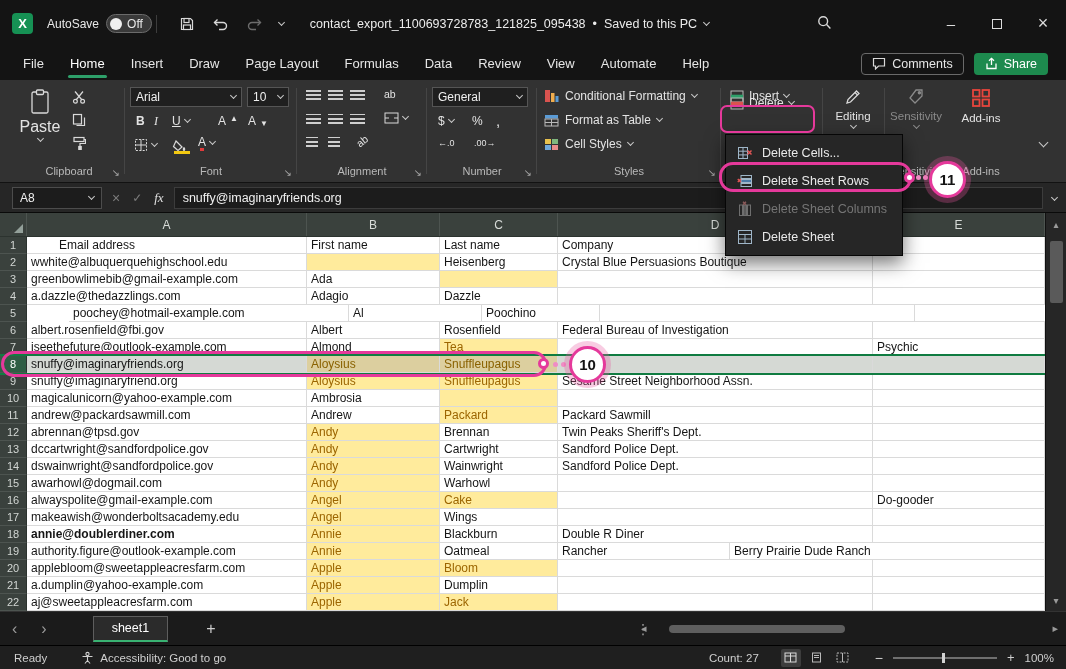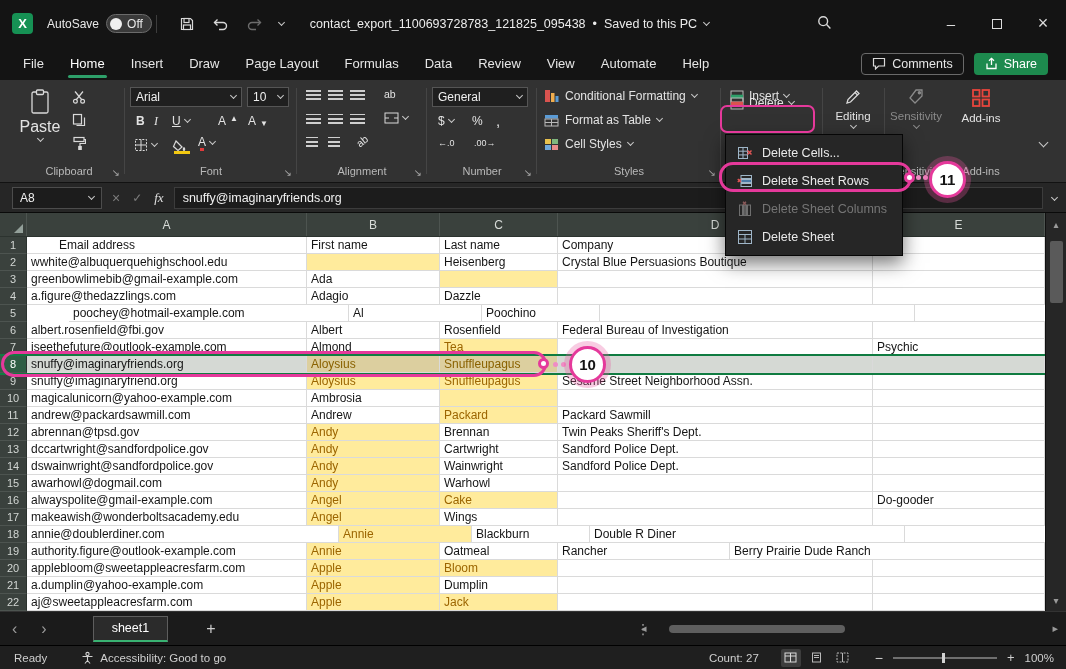--- a/index.html
+++ b/index.html
@@ -476,21 +476,21 @@
       <div class="row">
         <div class="rowh">3</div>
         <div class="cell" style="width: 280px;">greenbowlimebib@gmail-example.com</div>
         <div class="cell" style="width: 133px;">Ada</div>
         <div class="cell hl" style="width: 118px;"></div>
         <div class="cell" style="width: 315px;"></div>
         <div class="cell" style="width: 172px;"></div>
       </div>
       <div class="row">
         <div class="rowh">4</div>
-        <div class="cell" style="width: 280px;">a.figure@thedazzlings.com</div>
+        <div class="cell" style="width: 280px;">a.dazzle@thedazzlings.com</div>
         <div class="cell" style="width: 133px;">Adagio</div>
         <div class="cell" style="width: 118px;">Dazzle</div>
         <div class="cell" style="width: 315px;"></div>
         <div class="cell" style="width: 172px;"></div>
       </div>
       <div class="row">
         <div class="rowh">5</div>
         <div class="cell" style="width: 280px; margin-left: 42px;">poochey@hotmail-example.com</div>
         <div class="cell" style="width: 133px;">Al</div>
         <div class="cell" style="width: 118px;">Poochino</div>
@@ -588,21 +588,21 @@
       <div class="row">
         <div class="rowh">17</div>
         <div class="cell" style="width: 280px;">makeawish@wonderboltsacademy.edu</div>
         <div class="cell hl" style="width: 133px;">Angel</div>
         <div class="cell" style="width: 118px;">Wings</div>
         <div class="cell" style="width: 315px;"></div>
         <div class="cell" style="width: 172px;"></div>
       </div>
       <div class="row">
         <div class="rowh">18</div>
-        <div class="cell" style="width: 312px;">annie@doublerdiner.com</div>
+        <div class="cell" style="width: 280px; font-weight: bold;">annie@doublerdiner.com</div>
         <div class="cell hl" style="width: 133px;">Annie</div>
         <div class="cell" style="width: 118px;">Blackburn</div>
         <div class="cell" style="width: 315px;">Double R Diner</div>
         <div class="cell" style="width: 172px;"></div>
       </div>
       <div class="row">
         <div class="rowh">19</div>
         <div class="cell" style="width: 280px;">authority.figure@outlook-example.com</div>
         <div class="cell hl" style="width: 133px;">Annie</div>
         <div class="cell" style="width: 118px;">Oatmeal</div>

